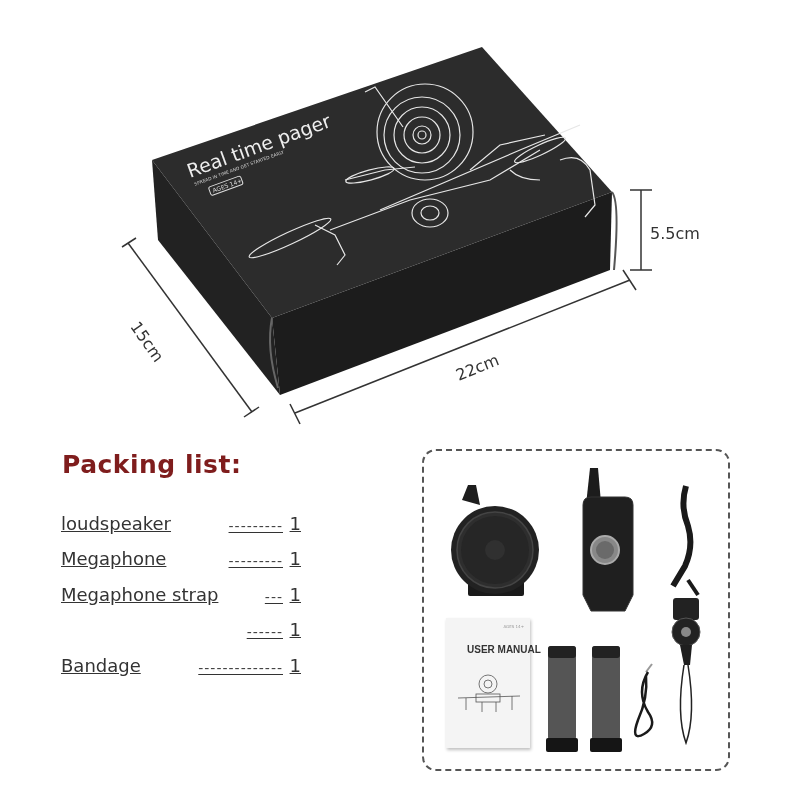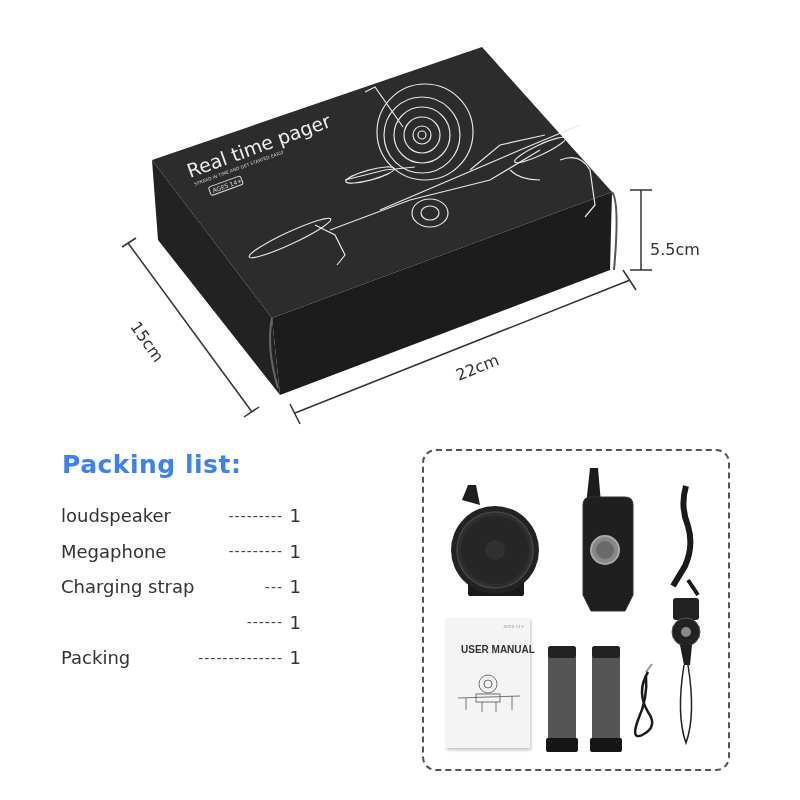--- a/index.html
+++ b/index.html
@@ -1,28 +1,28 @@
 <!DOCTYPE html>
 <html><head>
 <meta charset="utf-8">
 <style>
   html,body{margin:0;padding:0;background:#fff;}
   body{width:800px;height:800px;position:relative;overflow:hidden;font-family:"DejaVu Sans","Liberation Sans",sans-serif;color:#333;}
   .abs{position:absolute;}
   #box-svg{position:absolute;left:0;top:0;width:800px;height:440px;}
   .dim-label{position:absolute;font-size:16px;color:#333;font-family:"DejaVu Sans",sans-serif;white-space:nowrap;}
-  .packing-title{position:absolute;left:62px;top:450px;font-size:25px;font-weight:bold;color:#3b82f6;letter-spacing:0.5px;}
+  .packing-title{position:absolute;left:62px;top:450px;font-size:25px;font-weight:bold;color:#7f1d1d;letter-spacing:0.5px;}
   .packing-list{position:absolute;left:61px;top:498px;width:240px;margin:0;padding:0;list-style:none;}
-  .packing-item{height:35.5px;display:flex;align-items:center;font-size:18px;color:#333;}
+  .packing-item{height:35.5px;display:flex;align-items:flex-end;font-size:18px;color:#333;text-decoration:underline;}
   .packing-item .name{white-space:nowrap;}
   .packing-item .dash{flex:1;margin:0 6px 0 12px;font-size:14px;letter-spacing:1px;color:#444;overflow:hidden;white-space:nowrap;text-align:right;}
   .packing-item .qty{width:12px;text-align:right;}
   .contents-frame{position:absolute;left:422px;top:449px;width:308px;height:322px;border:2px dashed #555;border-radius:14px;box-sizing:border-box;}
   .manual{position:absolute;left:446px;top:618px;width:84px;height:130px;background:#f4f4f4;box-shadow:1px 2px 3px rgba(0,0,0,.25);}
-  .manual-title{position:absolute;left:6px;top:26px;font-size:10px;font-weight:bold;font-family:"Liberation Sans",sans-serif;color:#333;white-space:nowrap;padding-left:9px;}
+  .manual-title{position:absolute;left:12px;top:26px;font-size:10px;font-weight:bold;font-family:"Liberation Sans",sans-serif;color:#333;white-space:nowrap;padding-left:9px;}
   .manual-age{position:absolute;right:6px;top:6px;font-size:4px;color:#999;}
 </style>
 </head>
 <body>
 
 <svg id="box-svg" viewBox="0 0 800 440">
 
   <polygon points="152,160 482,47 612,192 272,318" fill="#2c2c2c"></polygon>
 
   <polygon points="152,160 272,318 280,395 158,240" fill="#222"></polygon>
@@ -69,45 +69,45 @@
     <line x1="290" y1="404" x2="300" y2="424"></line>
     <line x1="623" y1="270" x2="636" y2="290"></line>
     <line x1="641" y1="190" x2="641" y2="270"></line>
     <line x1="630" y1="190" x2="652" y2="190"></line>
     <line x1="630" y1="270" x2="652" y2="270"></line>
   </g>
 </svg>
 
 <div class="dim-label" style="left:142px;top:318px;transform:rotate(55deg);transform-origin:left top;">15cm</div>
 <div class="dim-label" style="left:455px;top:358px;transform:rotate(-22deg);">22cm</div>
-<div class="dim-label" style="left:650px;top:240px;">5.5cm</div>
+<div class="dim-label" style="left:650px;top:224px;">5.5cm</div>
 
 <div class="packing-title">Packing list:</div>
 <ul class="packing-list">
   <li class="packing-item">
     <span class="name">loudspeaker</span>
     <span class="dash">---------</span>
     <span class="qty">1</span>
   </li>
   <li class="packing-item">
     <span class="name">Megaphone</span>
     <span class="dash">---------</span>
     <span class="qty">1</span>
   </li>
   <li class="packing-item">
-    <span class="name">Charging strap</span>
+    <span class="name">Megaphone strap</span>
     <span class="dash">---</span>
     <span class="qty">1</span>
   </li>
   <li class="packing-item">
     <span class="dash">------</span>
     <span class="qty">1</span>
   </li>
   <li class="packing-item">
-    <span class="name">Packing</span>
+    <span class="name">Bandage</span>
     <span class="dash">--------------</span>
     <span class="qty">1</span>
   </li>
 </ul>
 
 <div class="contents-frame"></div>
 
 <svg class="abs" style="left:0;top:0;width:800px;height:800px;pointer-events:none;" viewBox="0 0 800 800">
 
   <g>

